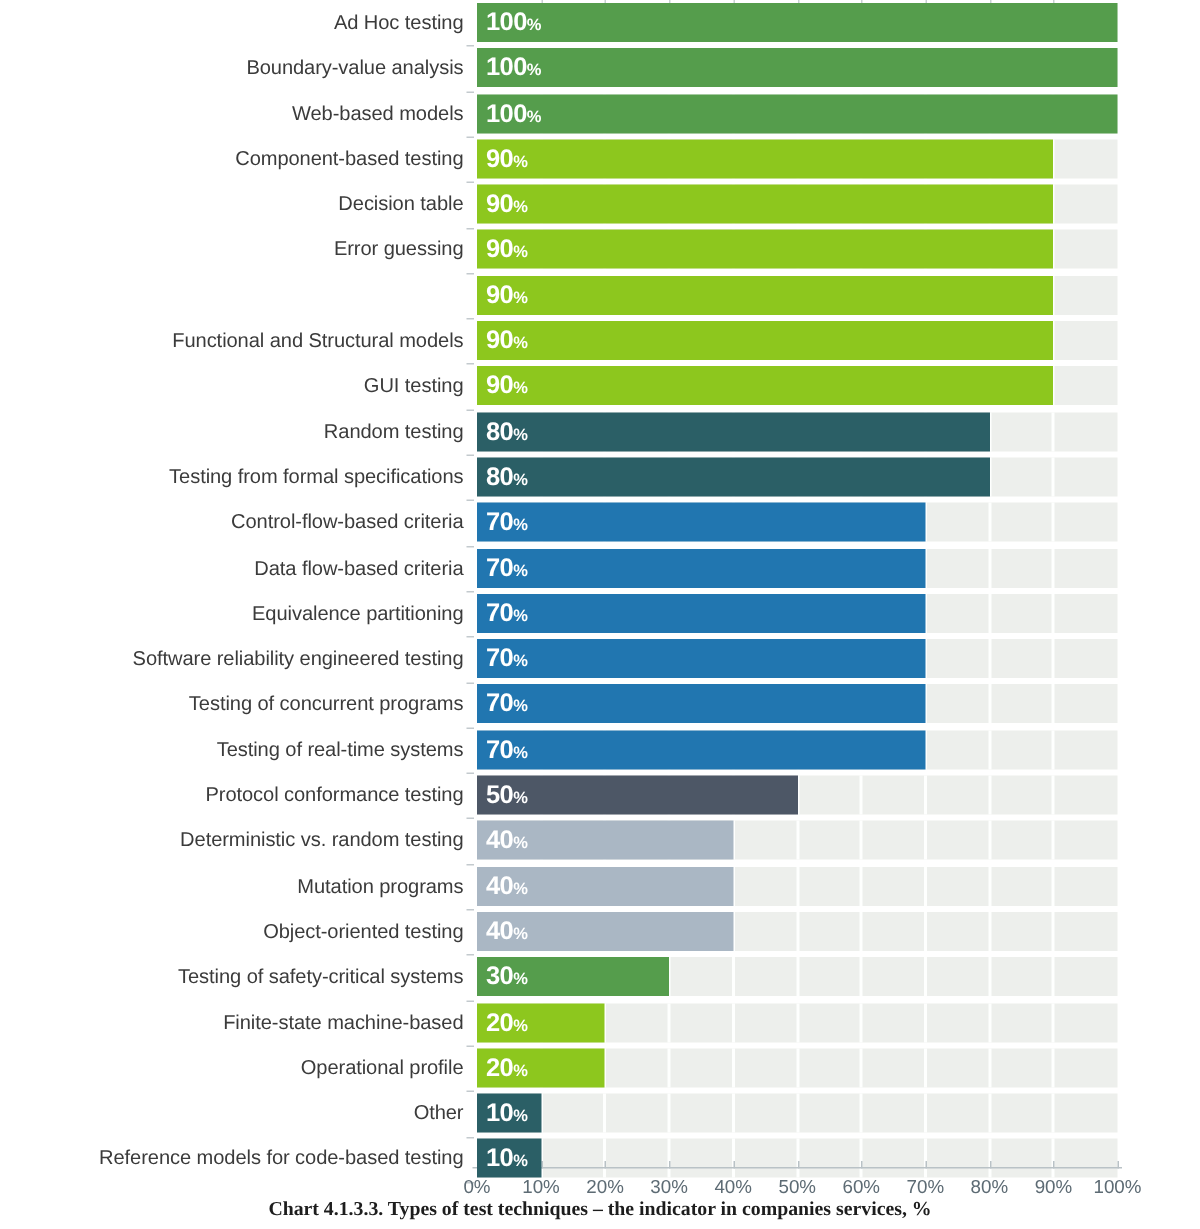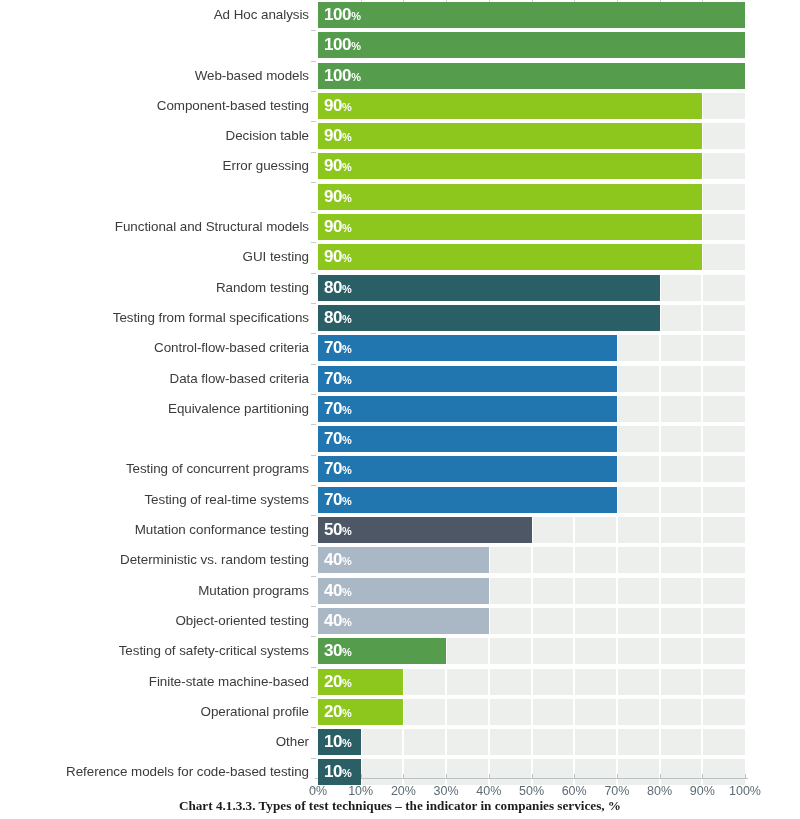--- a/index.html
+++ b/index.html
@@ -186,36 +186,37 @@
         <div class="s" style="left: 128.1px;"></div>
         <div class="s" style="left: 170.8px;"></div>
         <div class="s" style="left: 213.5px;"></div>
         <div class="s" style="left: 256.2px;"></div>
         <div class="s" style="left: 298.9px;"></div>
         <div class="s" style="left: 341.6px;"></div>
         <div class="s" style="left: 384.3px;"></div>
       </div>
     <div class="rows" id="rows">
         <div class="row">
-          <div class="row-label">Ad Hoc analysis</div>
+          <div class="row-label">Ad Hoc testing</div>
           <div class="track">
             <div class="grid" style="left: 41.7px;"></div>
             <div class="grid" style="left: 84.4px;"></div>
             <div class="grid" style="left: 127.1px;"></div>
             <div class="grid" style="left: 169.8px;"></div>
             <div class="grid" style="left: 212.5px;"></div>
             <div class="grid" style="left: 255.2px;"></div>
             <div class="grid" style="left: 297.9px;"></div>
             <div class="grid" style="left: 340.6px;"></div>
             <div class="grid" style="left: 383.3px;"></div>
             <div class="bar" style="width: 427px; background: rgb(85, 157, 76);"></div>
             <div class="bar-value">100<span class="pct">%</span></div>
           </div>
         </div>
         <div class="row">
+          <div class="row-label">Boundary-value analysis</div>
           <div class="track">
             <div class="grid" style="left: 41.7px;"></div>
             <div class="grid" style="left: 84.4px;"></div>
             <div class="grid" style="left: 127.1px;"></div>
             <div class="grid" style="left: 169.8px;"></div>
             <div class="grid" style="left: 212.5px;"></div>
             <div class="grid" style="left: 255.2px;"></div>
             <div class="grid" style="left: 297.9px;"></div>
             <div class="grid" style="left: 340.6px;"></div>
             <div class="grid" style="left: 383.3px;"></div>
@@ -408,20 +409,21 @@
             <div class="grid" style="left: 212.5px;"></div>
             <div class="grid" style="left: 255.2px;"></div>
             <div class="grid" style="left: 297.9px;"></div>
             <div class="grid" style="left: 340.6px;"></div>
             <div class="grid" style="left: 383.3px;"></div>
             <div class="bar" style="width: 298.9px; background: rgb(33, 118, 176);"></div>
             <div class="bar-value">70<span class="pct">%</span></div>
           </div>
         </div>
         <div class="row">
+          <div class="row-label">Software reliability engineered testing</div>
           <div class="track">
             <div class="grid" style="left: 41.7px;"></div>
             <div class="grid" style="left: 84.4px;"></div>
             <div class="grid" style="left: 127.1px;"></div>
             <div class="grid" style="left: 169.8px;"></div>
             <div class="grid" style="left: 212.5px;"></div>
             <div class="grid" style="left: 255.2px;"></div>
             <div class="grid" style="left: 297.9px;"></div>
             <div class="grid" style="left: 340.6px;"></div>
             <div class="grid" style="left: 383.3px;"></div>
@@ -455,21 +457,21 @@
             <div class="grid" style="left: 212.5px;"></div>
             <div class="grid" style="left: 255.2px;"></div>
             <div class="grid" style="left: 297.9px;"></div>
             <div class="grid" style="left: 340.6px;"></div>
             <div class="grid" style="left: 383.3px;"></div>
             <div class="bar" style="width: 298.9px; background: rgb(33, 118, 176);"></div>
             <div class="bar-value">70<span class="pct">%</span></div>
           </div>
         </div>
         <div class="row">
-          <div class="row-label">Mutation conformance testing</div>
+          <div class="row-label">Protocol conformance testing</div>
           <div class="track">
             <div class="grid" style="left: 41.7px;"></div>
             <div class="grid" style="left: 84.4px;"></div>
             <div class="grid" style="left: 127.1px;"></div>
             <div class="grid" style="left: 169.8px;"></div>
             <div class="grid" style="left: 212.5px;"></div>
             <div class="grid" style="left: 255.2px;"></div>
             <div class="grid" style="left: 297.9px;"></div>
             <div class="grid" style="left: 340.6px;"></div>
             <div class="grid" style="left: 383.3px;"></div>

